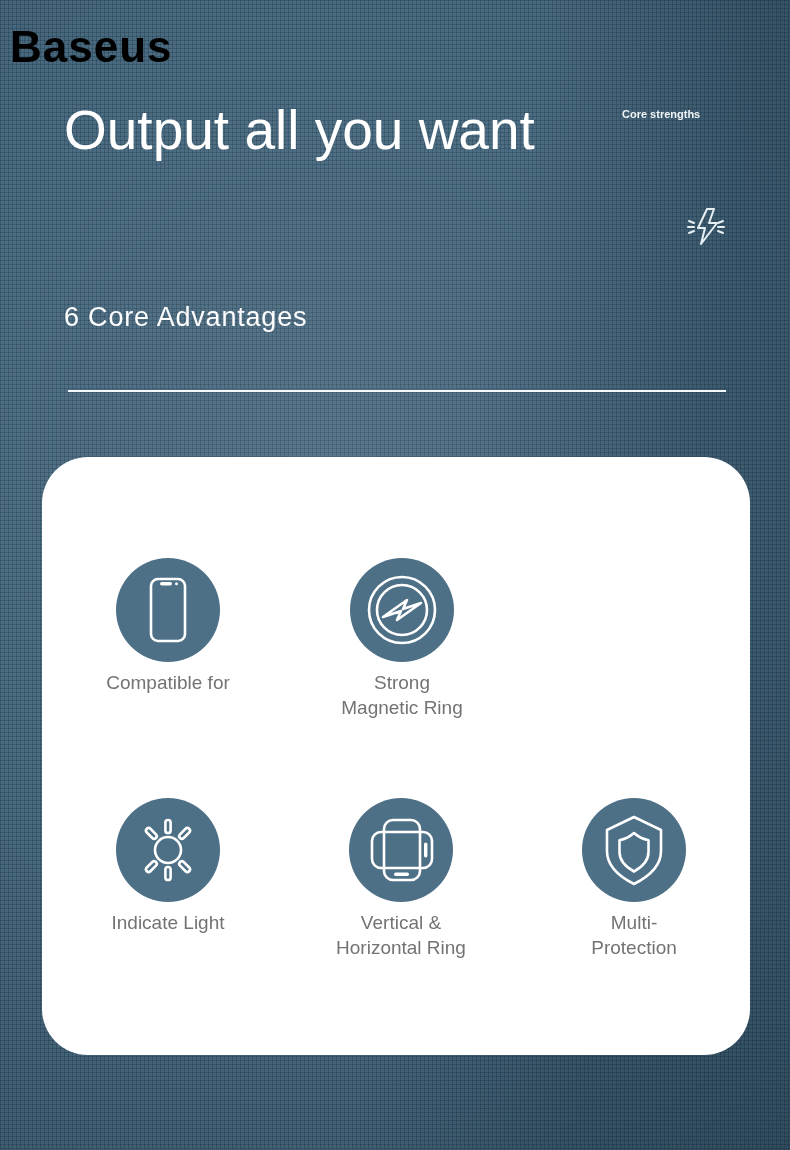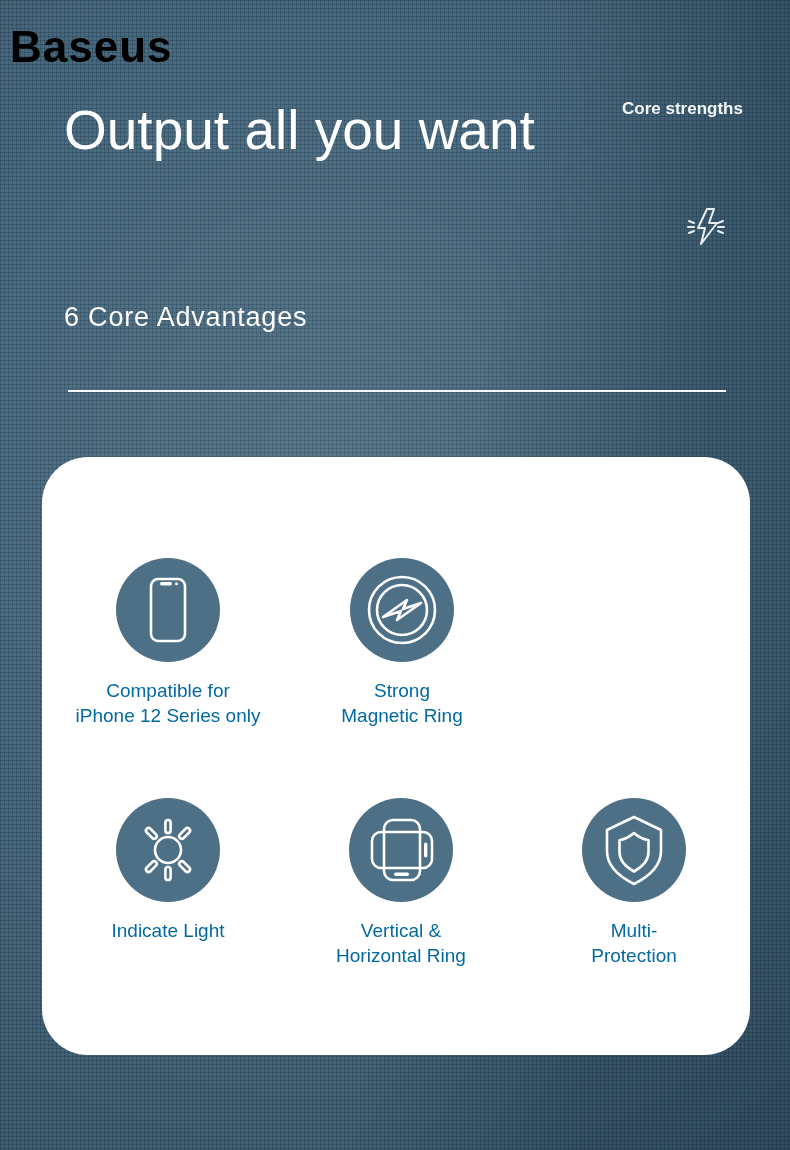--- a/index.html
+++ b/index.html
@@ -18,22 +18,22 @@
   }
   .logo{
     position:absolute;left:10px;top:22px;
     font-size:44px;font-weight:bold;letter-spacing:1px;color:#000000;
   }
   .title{
     position:absolute;left:64px;top:98px;
     font-size:55px;font-weight:400;color:#ffffff;white-space:nowrap;
   }
   .tagline{
-    position:absolute;left:622px;top:99px;
-    font-size:17px;font-weight:bold;color:#f2f6f8;white-space:nowrap;
+    position:absolute;left:622px;top:108px;
+    font-size:11px;font-weight:bold;color:#f2f6f8;white-space:nowrap;
   }
   .flash{position:absolute;left:686px;top:205px;width:40px;height:44px;}
   .section-heading{
     position:absolute;left:64px;top:302px;
     font-size:27px;color:#fdfdfd;letter-spacing:0.8px;white-space:nowrap;
   }
   .rule{
     position:absolute;left:68px;top:390px;width:658px;height:2px;
     background:#f4f8fa;border:none;margin:0;
   }
@@ -43,21 +43,21 @@
   }
   .feature{position:absolute;width:236px;text-align:center;}
   .f0{left:8px;top:101px;}   .f1{left:242px;top:101px;} .f2{left:474px;top:101px;}
   .f3{left:8px;top:341px;}   .f4{left:241px;top:341px;} .f5{left:474px;top:341px;}
   .circle{
     width:104px;height:104px;border-radius:50%;background:#4d7087;
     margin:0 auto;display:flex;align-items:center;justify-content:center;
   }
   .circle svg{width:104px;height:104px;display:block;}
   .feature-label{
-    margin-top:16px;font-size:19px;line-height:25px;color:#0369a1;
+    margin-top:8px;font-size:19px;line-height:25px;color:#737373;
   }
   .feature-label span{display:block;}
 </style>
 </head>
 <body>
 
 <div class="bg"></div>
 
 <div class="logo">Baseus</div>
 
@@ -86,21 +86,20 @@
   <div class="feature f0">
     <div class="circle">
       <svg viewBox="0 0 104 104" fill="none" stroke="#ffffff" stroke-width="2.6">
         <rect x="35" y="21" width="34" height="62" rx="7"></rect>
         <rect x="44" y="24" width="12" height="3.6" rx="1.8" fill="#ffffff" stroke="none"></rect>
         <circle cx="60.5" cy="25.8" r="1.5" fill="#ffffff" stroke="none"></circle>
       </svg>
     </div>
     <div class="feature-label">
       <span>Compatible for</span>
-      <span>iPhone 12 Series only</span>
     </div>
   </div>
 
   <div class="feature f1">
     <div class="circle">
       <svg viewBox="0 0 104 104" fill="none" stroke="#ffffff" stroke-width="2.6" stroke-linejoin="round">
         <circle cx="52" cy="52" r="33"></circle>
         <circle cx="52" cy="52" r="25"></circle>
         <path d="M33 59 L57 42 L53 51 L71 45 L47 62 L51 53 Z"></path>
       </svg>

